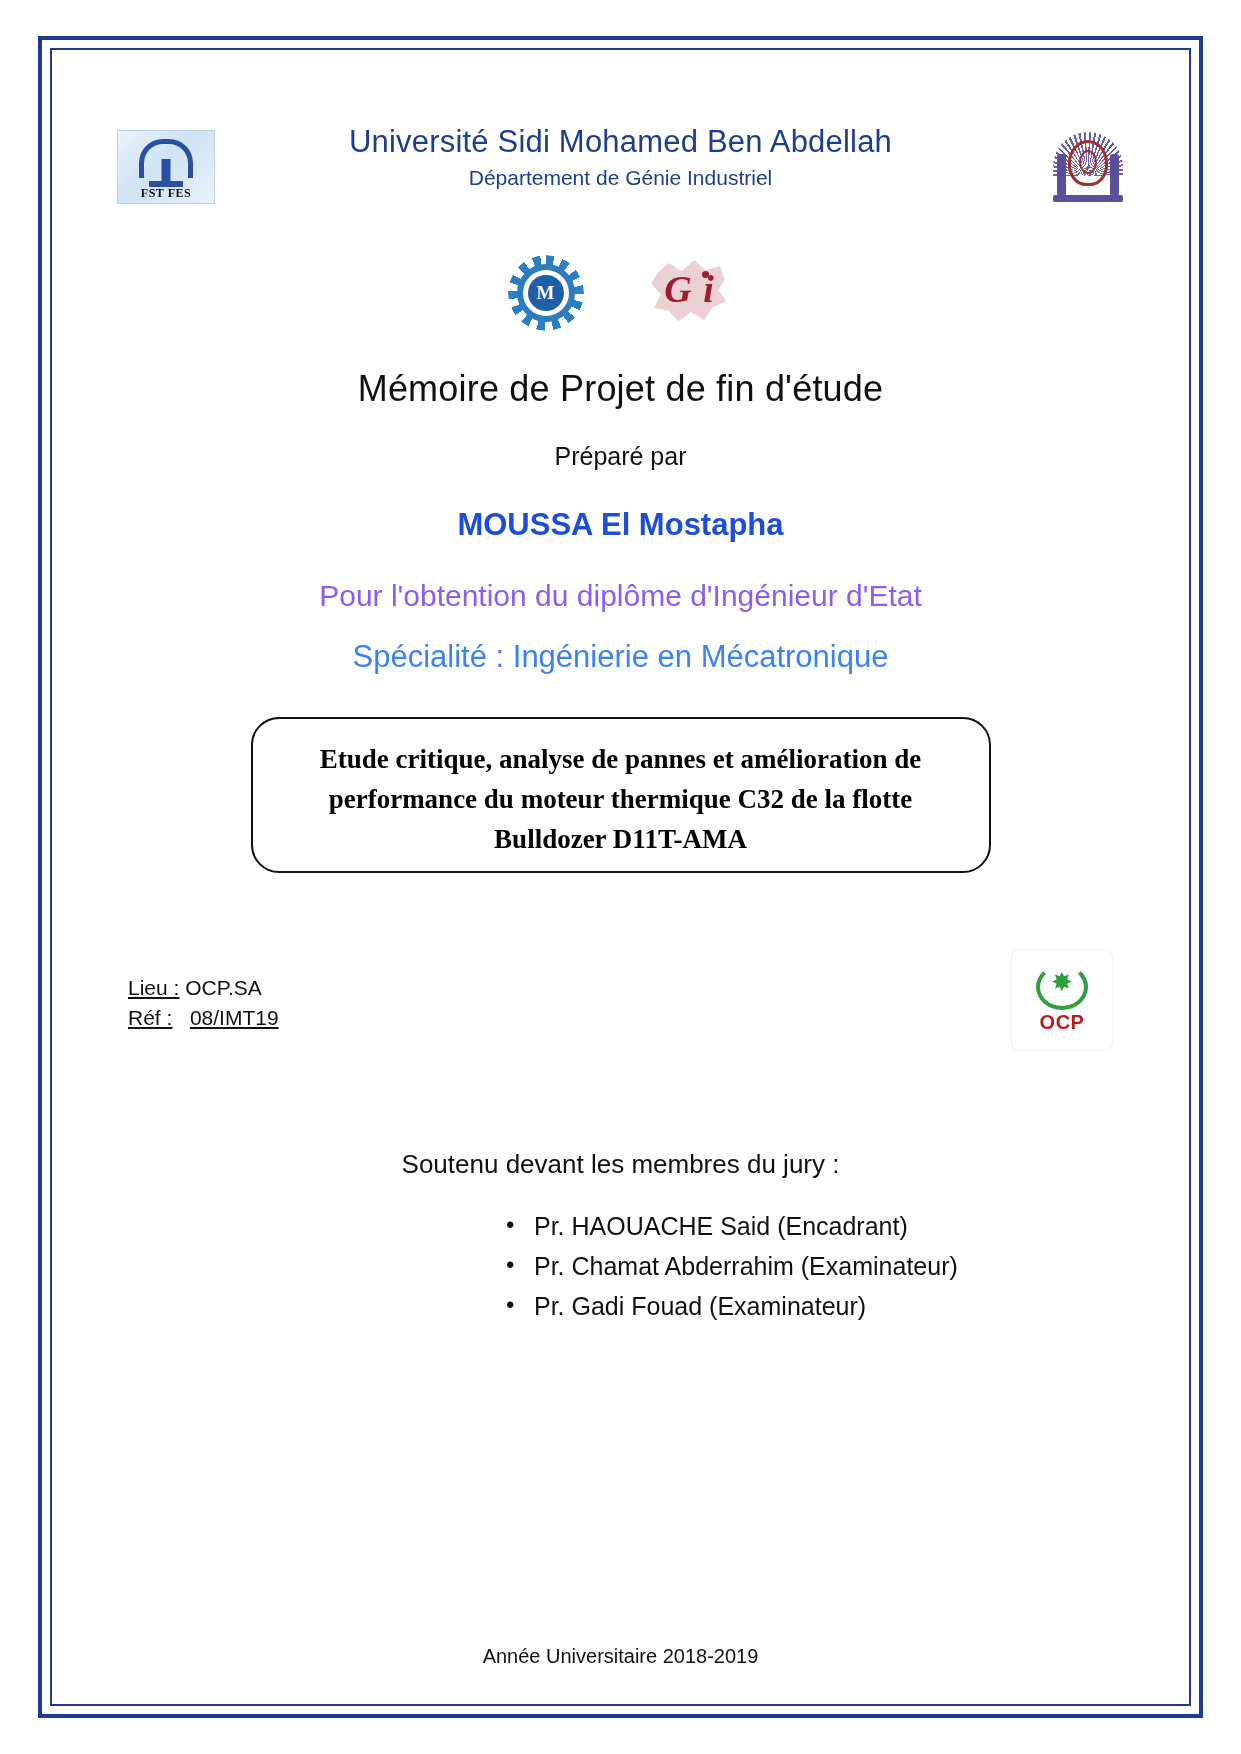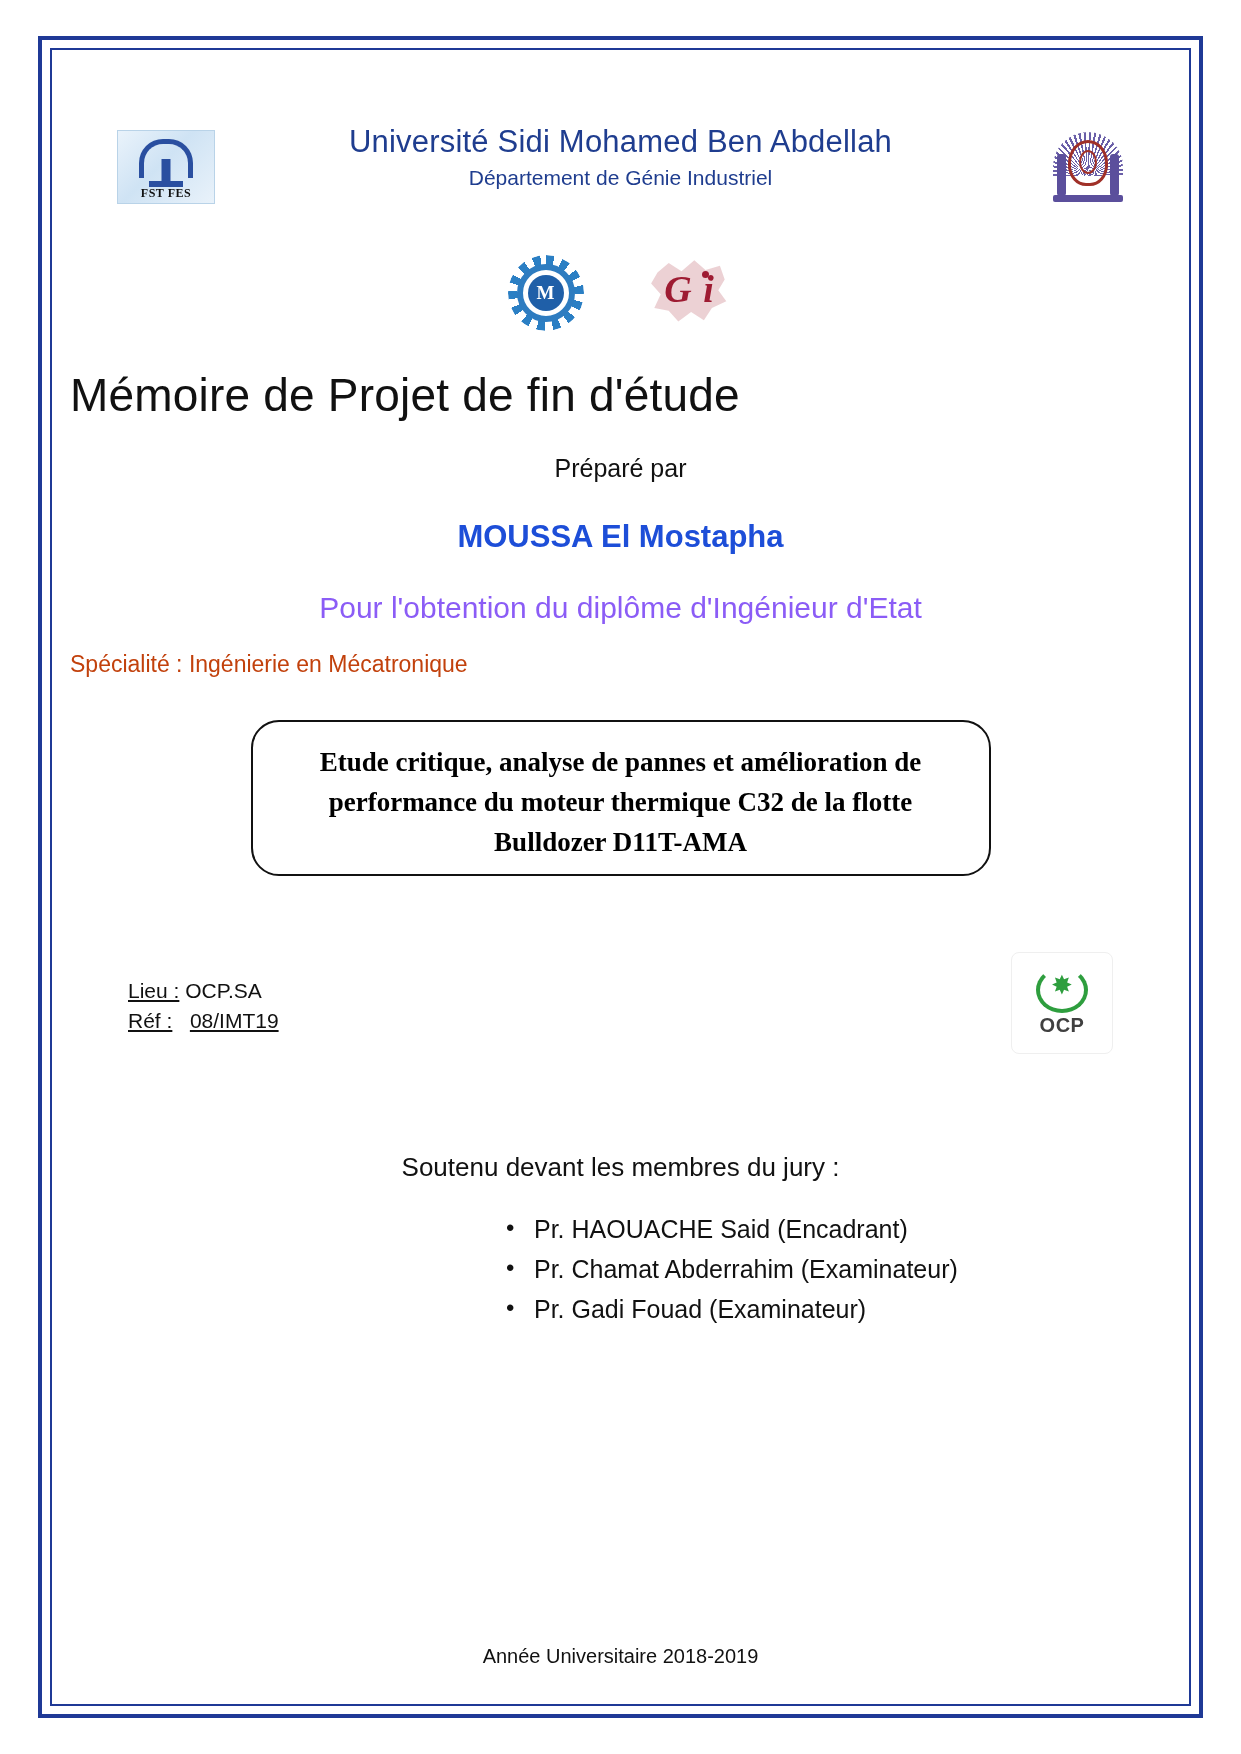--- a/index.html
+++ b/index.html
@@ -265,22 +265,22 @@
     left: 60px;
     top: 20px;
     width: 7px;
     height: 7px;
     border-radius: 50%;
     background: #9e1b32;
   }
 
   
   .memoire {
-    text-align: left;
-    font-size: 46px;
+    text-align: center;
+    font-size: 36px;
     color: #111;
     margin-top: 32px;
     letter-spacing: 0.2px;
   }
   .prepare {
     text-align: center;
     font-size: 25px;
     color: #111;
     margin-top: 32px;
   }
@@ -291,22 +291,23 @@
     color: #1d4ed8;
     margin-top: 36px;
   }
   .diplome {
     text-align: center;
     font-size: 30px;
     color: #8b5cf6;
     margin-top: 36px;
   }
   .specialite {
-    font-size: 23px;
-    color: #c2410c;
+    text-align: center;
+    font-size: 31px;
+    color: #3b82f6;
     margin-top: 26px;
   }
 
   .title-box {
     margin: 42px auto 0 auto;
     width: 740px;
     border: 2px solid #111;
     border-radius: 28px;
     padding: 20px 26px 12px 26px;
     box-sizing: border-box;
@@ -367,21 +368,21 @@
     line-height: 26px;
   }
   .logo-ocp .ocp-text {
     position: absolute;
     left: 0;
     right: 0;
     bottom: 16px;
     text-align: center;
     font-weight: bold;
     font-size: 20px;
-    color: #404040;
+    color: #b91c1c;
     letter-spacing: 0.5px;
   }
 
   
   .jury-title {
     text-align: center;
     font-size: 26px;
     color: #111;
     margin-top: 66px;
   }

